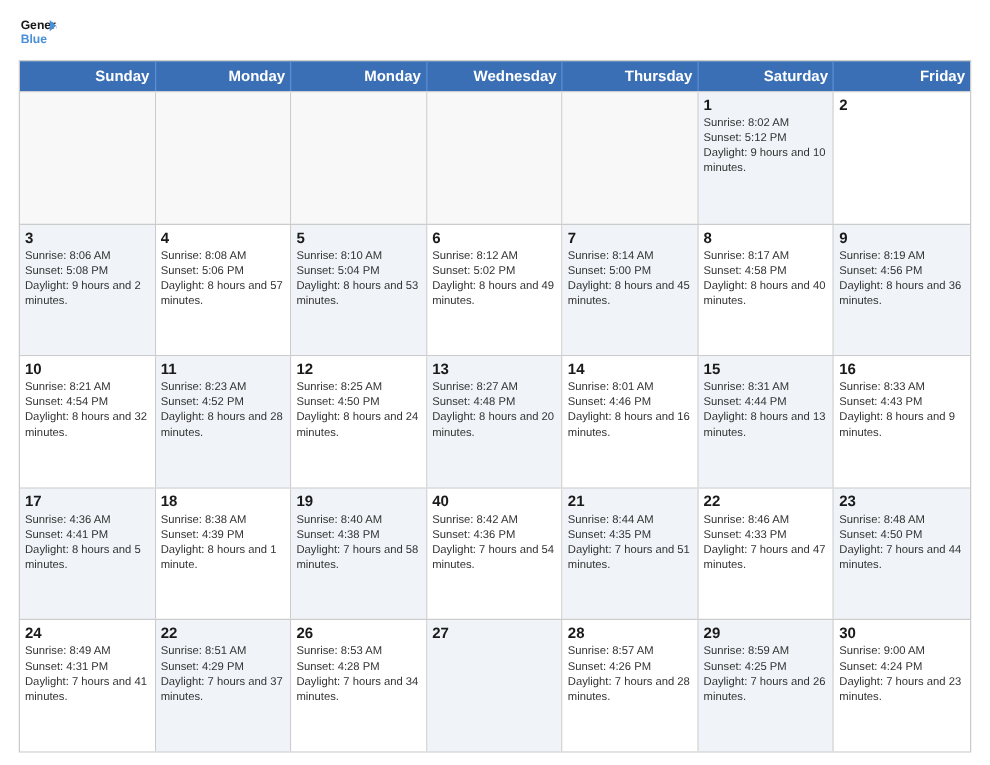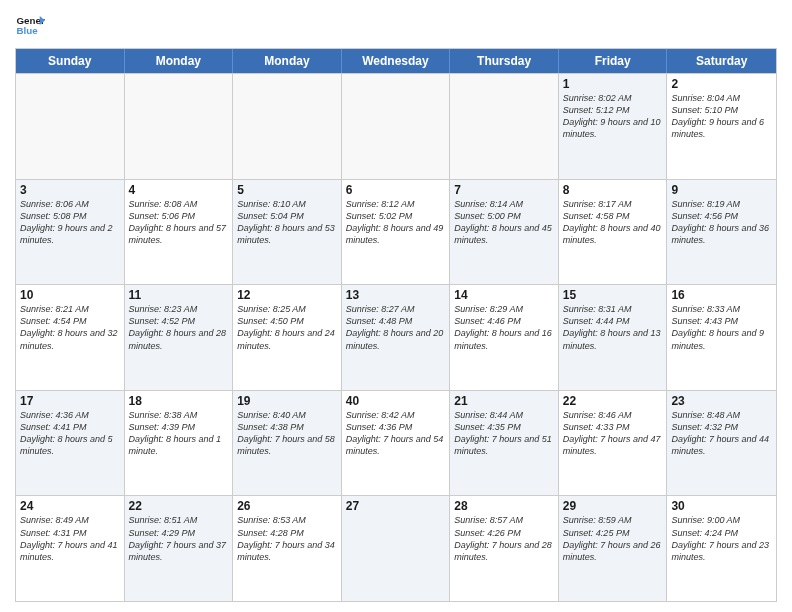--- a/index.html
+++ b/index.html
@@ -54,21 +54,21 @@
     .cal-header {
       display: grid;
       grid-template-columns: repeat(7, 1fr);
       background: #3a6fb5;
     }
     .cal-header-cell {
       color: #fff;
       font-size: 12px;
       font-weight: bold;
       padding: 5px 4px;
-      text-align: center;
+      text-align: right;
       border-right: 1px solid #5a8fd5;
     }
     .cal-header-cell:last-child {
       border-right: none;
     }
     .cal-body {
       flex: 1;
       display: flex;
       flex-direction: column;
     }
@@ -100,21 +100,20 @@
       font-size: 12px;
       font-weight: bold;
       color: #1a1a1a;
       display: block;
       margin-bottom: 1px;
     }
     .day-info {
       font-size: 9px;
       color: #333;
       line-height: 1.35;
-      font-style: italic;
     }
   </style>
 </head>
 <body>
 
 <div class="page">
   <div class="header">
     <div class="logo">
       <svg class="logo-icon" viewBox="0 0 40 40" xmlns="http://www.w3.org/2000/svg">
         <text x="2" y="18" font-size="13" font-weight="bold" fill="#1a1a1a" font-family="Arial">General</text>
@@ -128,43 +127,39 @@
     </div>
   </div>
 
   <div class="calendar">
     <div class="cal-header" id="cal-header">
         <div class="cal-header-cell">Sunday</div>
         <div class="cal-header-cell">Monday</div>
         <div class="cal-header-cell">Monday</div>
         <div class="cal-header-cell">Wednesday</div>
         <div class="cal-header-cell">Thursday</div>
+        <div class="cal-header-cell">Saturday</div>
         <div class="cal-header-cell">Friday</div>
-        <div class="cal-header-cell">Saturday</div>
       </div>
     <div class="cal-body" id="cal-body">
         <div class="cal-row">
           <div class="cal-cell empty"></div>
           <div class="cal-cell empty"></div>
           <div class="cal-cell empty"></div>
           <div class="cal-cell empty"></div>
           <div class="cal-cell empty"></div>
           <div class="cal-cell shaded">
             <span class="day-num">1</span>
             <div class="day-info">Sunrise: 8:02 AM
 Sunset: 5:12 PM
 Daylight: 9 hours
 and 10 minutes.</div>
           </div>
           <div class="cal-cell">
             <span class="day-num">2</span>
-            <div class="day-info">Sunrise: 8:04 AM
-Sunset: 5:10 PM
-Daylight: 9 hours
-and 6 minutes.</div>
           </div>
         </div>
         <div class="cal-row">
           <div class="cal-cell shaded">
             <span class="day-num">3</span>
             <div class="day-info">Sunrise: 8:06 AM
 Sunset: 5:08 PM
 Daylight: 9 hours
 and 2 minutes.</div>
           </div>
@@ -235,21 +230,21 @@
           </div>
           <div class="cal-cell shaded">
             <span class="day-num">13</span>
             <div class="day-info">Sunrise: 8:27 AM
 Sunset: 4:48 PM
 Daylight: 8 hours
 and 20 minutes.</div>
           </div>
           <div class="cal-cell">
             <span class="day-num">14</span>
-            <div class="day-info">Sunrise: 8:29 AM
+            <div class="day-info">Sunrise: 8:01 AM
 Sunset: 4:46 PM
 Daylight: 8 hours
 and 16 minutes.</div>
           </div>
           <div class="cal-cell shaded">
             <span class="day-num">15</span>
             <div class="day-info">Sunrise: 8:31 AM
 Sunset: 4:44 PM
 Daylight: 8 hours
 and 13 minutes.</div>
@@ -301,21 +296,21 @@
           <div class="cal-cell">
             <span class="day-num">22</span>
             <div class="day-info">Sunrise: 8:46 AM
 Sunset: 4:33 PM
 Daylight: 7 hours
 and 47 minutes.</div>
           </div>
           <div class="cal-cell shaded">
             <span class="day-num">23</span>
             <div class="day-info">Sunrise: 8:48 AM
-Sunset: 4:32 PM
+Sunset: 4:50 PM
 Daylight: 7 hours
 and 44 minutes.</div>
           </div>
         </div>
         <div class="cal-row">
           <div class="cal-cell">
             <span class="day-num">24</span>
             <div class="day-info">Sunrise: 8:49 AM
 Sunset: 4:31 PM
 Daylight: 7 hours

